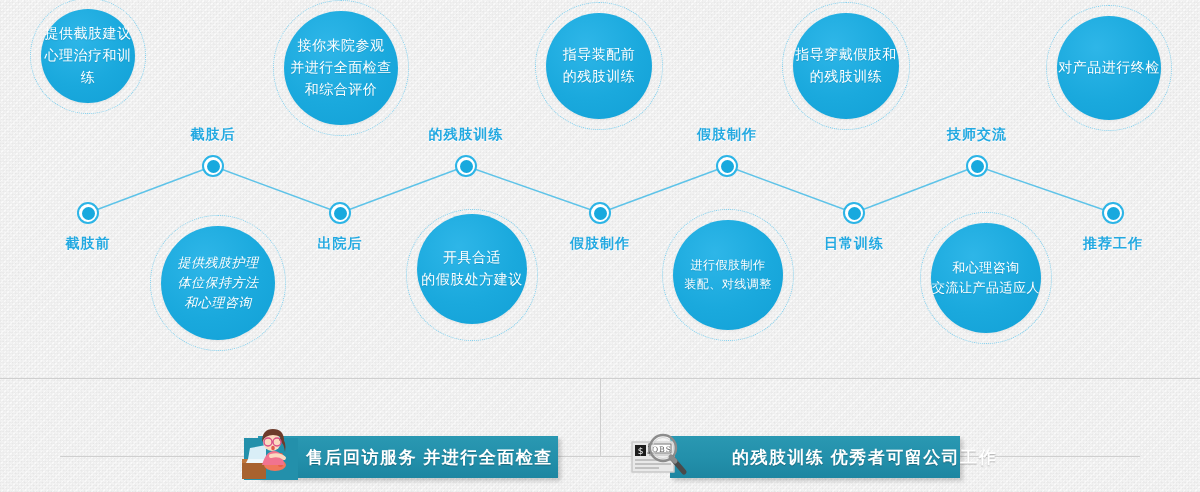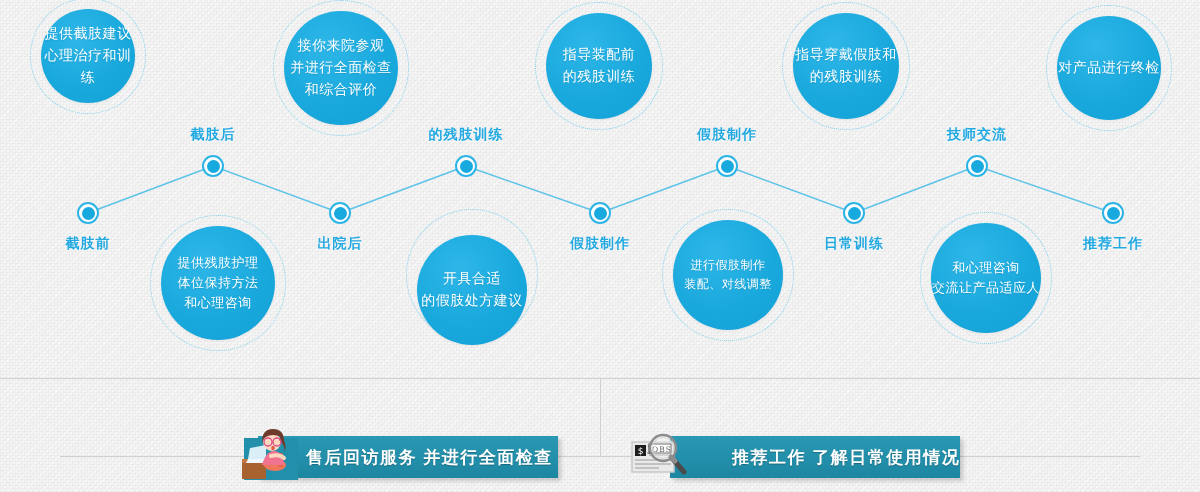--- a/index.html
+++ b/index.html
@@ -130,29 +130,29 @@
 
   <svg id="connectors" viewBox="0 0 1200 492" xmlns="http://www.w3.org/2000/svg">
     <polyline id="connector-path" fill="none" stroke="#5ec3e8" stroke-width="1.4" stroke-linejoin="round" stroke-linecap="round" points="88,213 213,166 340,213 466,166 600,213 727,166 854,213 977,166 1113,213"></polyline>
   </svg>
 
   <div id="bubble-layer">
       <div class="bubble-ring" style="left: 30px; top: -2px; width: 116px; height: 116px;"></div>
       <div class="bubble" style="left: 41px; top: 9px; width: 94px; height: 94px; font-size: 14px;">提供截肢建议
 心理治疗和训练</div>
       <div class="bubble-ring" style="left: 150px; top: 215px; width: 136px; height: 136px;"></div>
-      <div class="bubble" style="left: 161px; top: 226px; width: 114px; height: 114px; font-size: 13px;">提供残肢护理
+      <div class="bubble" style="left: 161px; top: 226px; width: 114px; height: 114px; font-size: 13px; font-style: italic;">提供残肢护理
 体位保持方法
 和心理咨询</div>
       <div class="bubble-ring" style="left: 273px; top: 0px; width: 136px; height: 136px;"></div>
       <div class="bubble" style="left: 284px; top: 11px; width: 114px; height: 114px; font-size: 14px;">接你来院参观
 并进行全面检查
 和综合评价</div>
       <div class="bubble-ring" style="left: 406px; top: 209px; width: 132px; height: 132px;"></div>
-      <div class="bubble" style="left: 417px; top: 235px; width: 110px; height: 110px; font-size: 14px;">开具合适
+      <div class="bubble" style="left: 417px; top: 214px; width: 110px; height: 110px; font-size: 14px;">开具合适
 的假肢处方建议</div>
       <div class="bubble-ring" style="left: 535px; top: 2px; width: 128px; height: 128px;"></div>
       <div class="bubble" style="left: 546px; top: 13px; width: 106px; height: 106px; font-size: 14px;">指导装配前
 的残肢训练</div>
       <div class="bubble-ring" style="left: 662px; top: 209px; width: 132px; height: 132px;"></div>
       <div class="bubble" style="left: 673px; top: 220px; width: 110px; height: 110px; font-size: 12px;">进行假肢制作
 装配、对线调整</div>
       <div class="bubble-ring" style="left: 782px; top: 2px; width: 128px; height: 128px;"></div>
       <div class="bubble" style="left: 793px; top: 13px; width: 106px; height: 106px; font-size: 14px;">指导穿戴假肢和
 的残肢训练</div>
@@ -237,16 +237,16 @@
           <line x1="9" y1="46" x2="33" y2="46"></line>
           <line x1="23" y1="33" x2="45" y2="33"></line>
         </g>
 
         <circle cx="37" cy="26" r="13" fill="rgba(255,255,255,.30)" stroke="#8c8c8c" stroke-width="2.4"></circle>
         <circle cx="37" cy="26" r="10.5" fill="none" stroke="#d6d6d6" stroke-width="1"></circle>
         <line x1="46" y1="36" x2="58" y2="50" stroke="#4a4a4a" stroke-width="5" stroke-linecap="round"></line>
         <line x1="45" y1="35" x2="49" y2="39" stroke="#8c8c8c" stroke-width="5" stroke-linecap="round"></line>
       </svg>
     </span>
-    <span class="banner-text" style="margin-left:62px;">推荐工作  了解日常使用情况</span>
+    <span class="banner-text" style="margin-left:62px;">的残肢训练  优秀者可留公司工作</span>
   </div>
 
 </div>
 
 </body></html>

